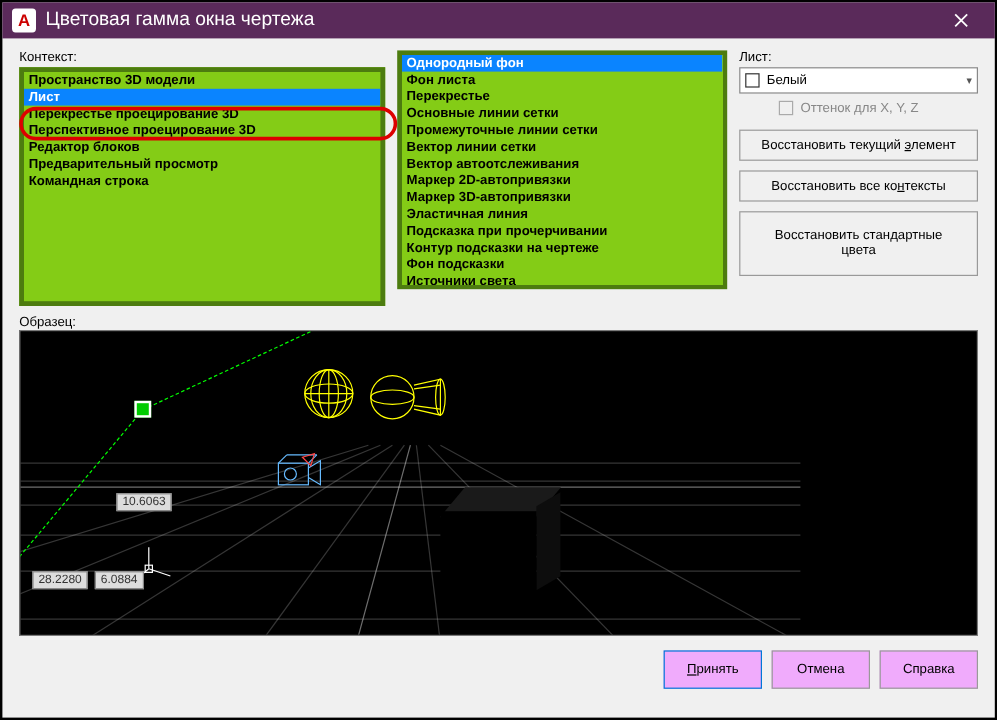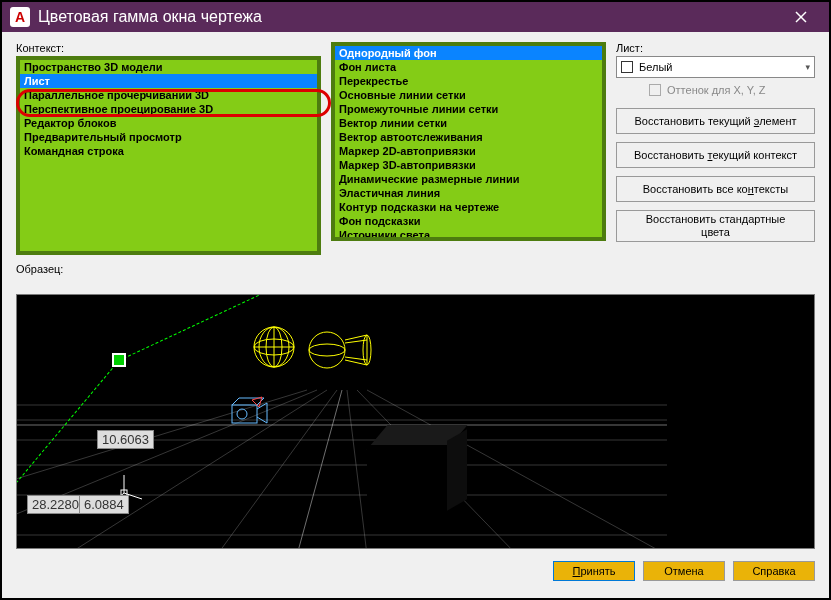--- a/index.html
+++ b/index.html
@@ -23,38 +23,38 @@
 .listbox-item { padding: 1px 4px; cursor: default; white-space: nowrap; }
 .listbox-item.selected { background: #0a84ff; color: #fff; }
 .highlight-ring { position: absolute; border: 3px solid #d00; border-radius: 14px; pointer-events: none; }
 .color-combo { border: 1px solid #888; background: #fff; height: 22px; display: flex; align-items: center; padding: 0 4px; margin-bottom: 6px; }
 .color-swatch { width: 12px; height: 12px; border: 1px solid #333; background: #fff; margin-right: 6px; }
 .combo-text { flex: 1; }
 .combo-arrow { font-size: 9px; color: #555; }
 .tint-row { display: flex; align-items: center; color: #888; margin-bottom: 12px; padding-left: 33px; }
 .tint-check { width: 12px; height: 12px; border: 1px solid #aaa; margin-right: 6px; }
 .restore-btn { display: block; width: 100%; height: 26px; border: 1px solid #999; background: #f0f0f0; margin-bottom: 8px; cursor: pointer; font-size: 11px; padding: 0 6px; }
-.restore-btn.tall { height: 32px; white-space: normal; line-height: 1.2; }
-.sample-label { margin-top: 8px; margin-bottom: 19px; }
+.restore-btn.tall { height: 54px; white-space: normal; line-height: 1.2; }
+.sample-label { margin-top: 8px; margin-bottom: 0; }
 .sample-area { border: 1px solid #7a7a7a; background: #000; height: 255px; position: relative; overflow: hidden; }
 .button-row { display: flex; justify-content: flex-end; gap: 8px; margin-top: 12px; }
-.dlg-btn { min-width: 82px; height: 20px; border: 1px solid #999; background: #eab308; cursor: pointer; font-size: 11px; }
+.dlg-btn { min-width: 82px; height: 32px; border: 1px solid #999; background: #f0abfc; cursor: pointer; font-size: 11px; }
 .dlg-btn.primary { border: 1px solid #0078d7; }
 .underline-key { text-decoration: underline; }
 .cube { position: absolute; left: 350px; top: 130px; width: 100px; height: 90px; }
 .cube-face { position: absolute; background: #000; }
 .cube-front { width: 80px; height: 70px; left: 0; top: 20px; background: #000; }
 .cube-top { width: 80px; height: 25px; left: 10px; top: 0; transform: skewX(-40deg); background: #1a1a1a; }
 .cube-side { width: 20px; height: 70px; left: 80px; top: 10px; transform: skewY(-30deg); background: #0d0d0d; }
 .wire-sphere { position: absolute; left: 235px; top: 30px; width: 45px; height: 45px; }
 .wire-bulb { position: absolute; left: 290px; top: 30px; width: 70px; height: 50px; }
 .wire-cam { position: absolute; left: 210px; top: 100px; width: 45px; height: 35px; }
 .green-dash { position: absolute; border-top: 1px dashed #0f0; transform-origin: left center; }
 .green-handle { position: absolute; width: 14px; height: 14px; background: #0c0; border: 2px solid #fff; left: 95px; top: 58px; }
-.coord-chip { position: absolute; background: #ddd; border: 1px solid #888; padding: 1px 4px; font-size: 13px; color: #333; }
+.coord-chip { position: absolute; background: #ddd; border: 1px solid #888; padding: 1px 4px; font-size: 10px; color: #333; }
 .ucs { position: absolute; left: 95px; top: 178px; }
 </style>
 </head>
 <body>
 
 <div class="outer-border">
   <div class="titlebar">
     <div class="app-icon">
         <span class="app-icon-inner">A</span>
       </div>
@@ -67,58 +67,57 @@
     </div>
   </div>
 
   <div class="dialog-body">
     <div class="top-row">
       <div class="col-context">
         <div class="label">Контекст:</div>
         <div class="listbox context" id="context-listbox">
             <div class="listbox-item">Пространство 3D модели</div>
             <div class="listbox-item selected">Лист</div>
-            <div class="listbox-item">Параллельное прочерчивании 3D</div>
+            <div class="listbox-item">Перекрестье проецирование 3D</div>
             <div class="listbox-item">Перспективное проецирование 3D</div>
             <div class="listbox-item">Редактор блоков</div>
             <div class="listbox-item">Предварительный просмотр</div>
             <div class="listbox-item">Командная строка</div>
           </div>
       </div>
       <div class="col-element">
         <div class="listbox element" id="element-listbox">
             <div class="listbox-item selected">Однородный фон</div>
             <div class="listbox-item">Фон листа</div>
             <div class="listbox-item">Перекрестье</div>
             <div class="listbox-item">Основные линии сетки</div>
             <div class="listbox-item">Промежуточные линии сетки</div>
             <div class="listbox-item">Вектор линии сетки</div>
             <div class="listbox-item">Вектор автоотслеживания</div>
             <div class="listbox-item">Маркер 2D-автопривязки</div>
             <div class="listbox-item">Маркер 3D-автопривязки</div>
-            <div class="listbox-item">Динамические размерные линии</div>
             <div class="listbox-item">Эластичная линия</div>
+            <div class="listbox-item">Подсказка при прочерчивании</div>
             <div class="listbox-item">Контур подсказки на чертеже</div>
             <div class="listbox-item">Фон подсказки</div>
             <div class="listbox-item">Источники света</div>
           </div>
       </div>
       <div class="col-color">
         <div class="label">Лист:</div>
         <div class="color-combo">
           <div class="color-swatch"></div>
           <div class="combo-text">Белый</div>
           <div class="combo-arrow">▾</div>
         </div>
         <div class="tint-row">
           <div class="tint-check"></div>
           <span>Оттенок для X, Y, Z</span>
         </div>
         <button class="restore-btn">Восстановить текущий <span class="underline-key">э</span>лемент</button>
-        <button class="restore-btn">Восстановить <span class="underline-key">т</span>екущий контекст</button>
         <button class="restore-btn">Восстановить все ко<span class="underline-key">н</span>тексты</button>
         <button class="restore-btn tall">Восстановить стандартные<br>цвета</button>
       </div>
     </div>
 
     <div class="sample-label">Образец:</div>
     <div class="sample-area">
 
       <svg width="100%" height="100%" style="position:absolute;left:0;top:0">
         <g stroke="rgba(180,180,180,0.3)" stroke-width="1">

